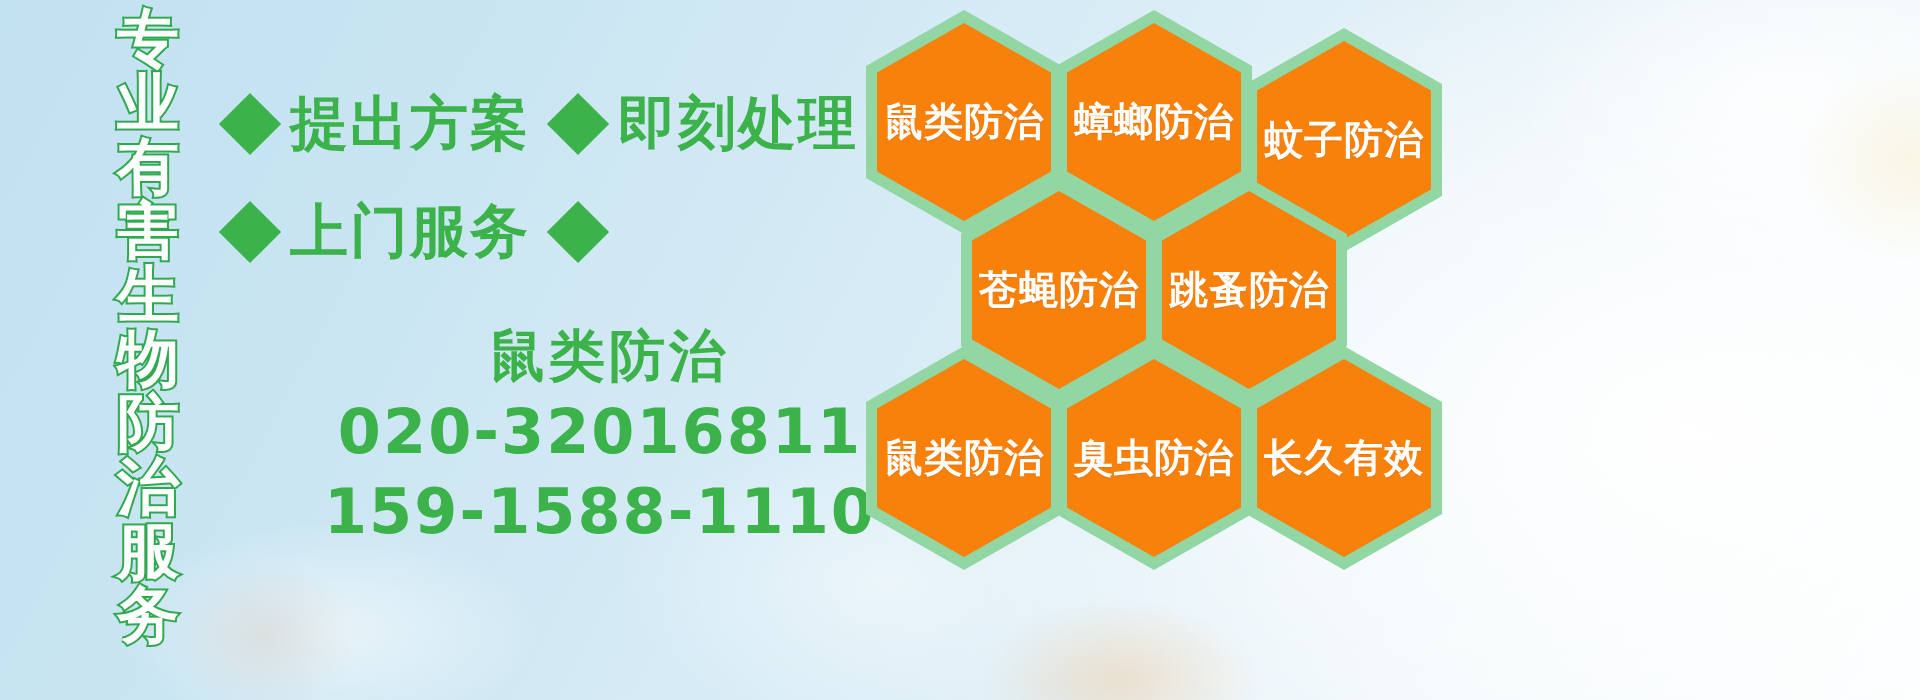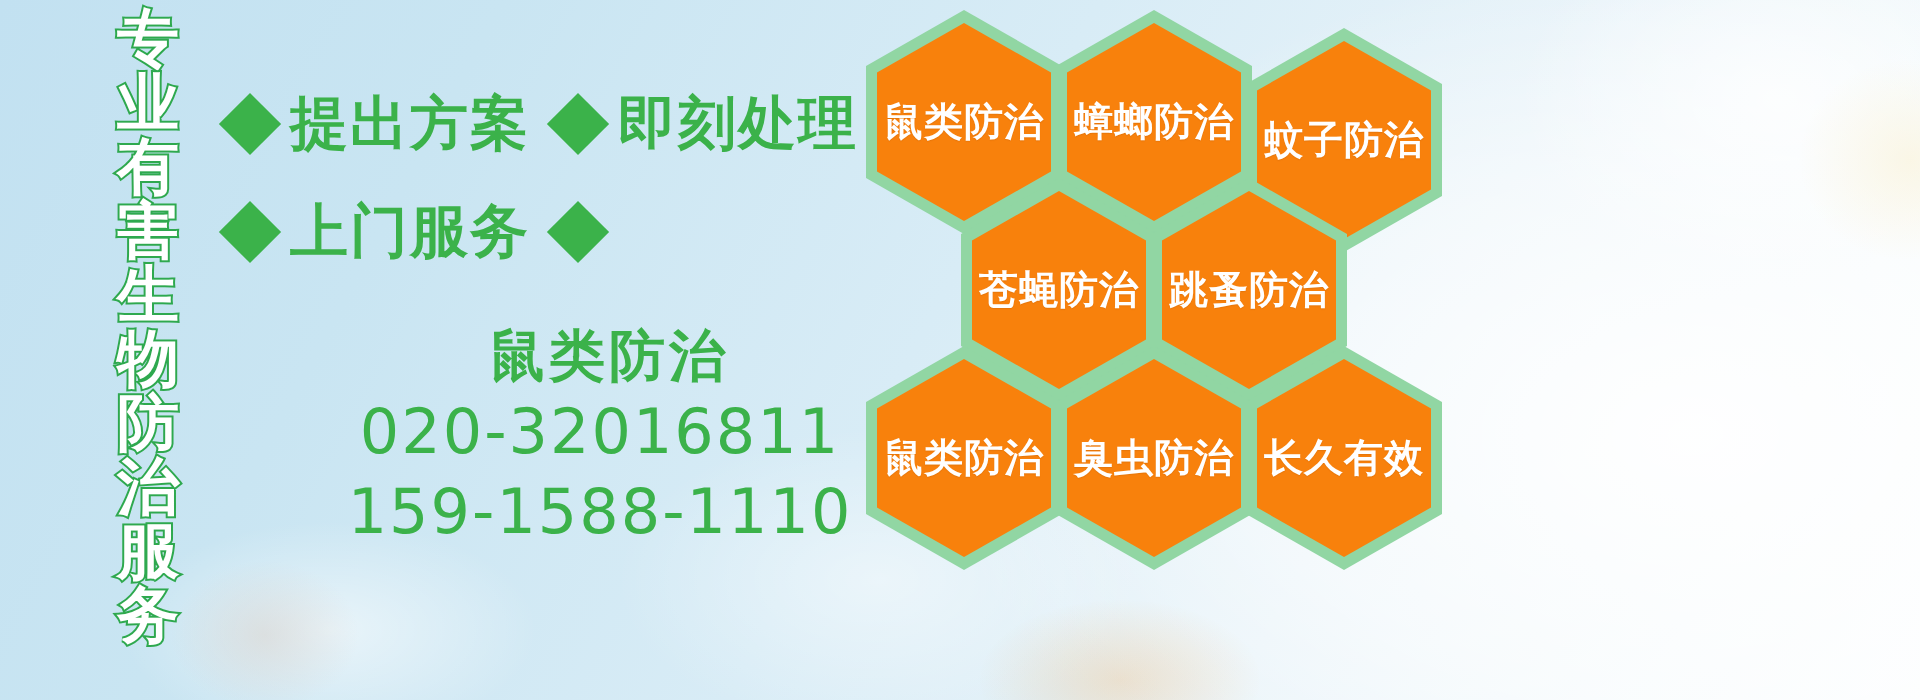--- a/index.html
+++ b/index.html
@@ -102,21 +102,21 @@
   }
   #contact-title {
     font-size: 56px;
     font-weight: 700;
     letter-spacing: 4px;
     line-height: 72px;
     margin-left: 18px;
   }
   .contact-phone {
     font-size: 62px;
-    font-weight: 400;
+    font-weight: 700;
     letter-spacing: 2px;
     line-height: 80px;
     font-family: "DejaVu Sans", "Liberation Sans", sans-serif;
   }
 
   
   #honeycomb {
     position: absolute;
     left: 860px;
     top: 0px;

